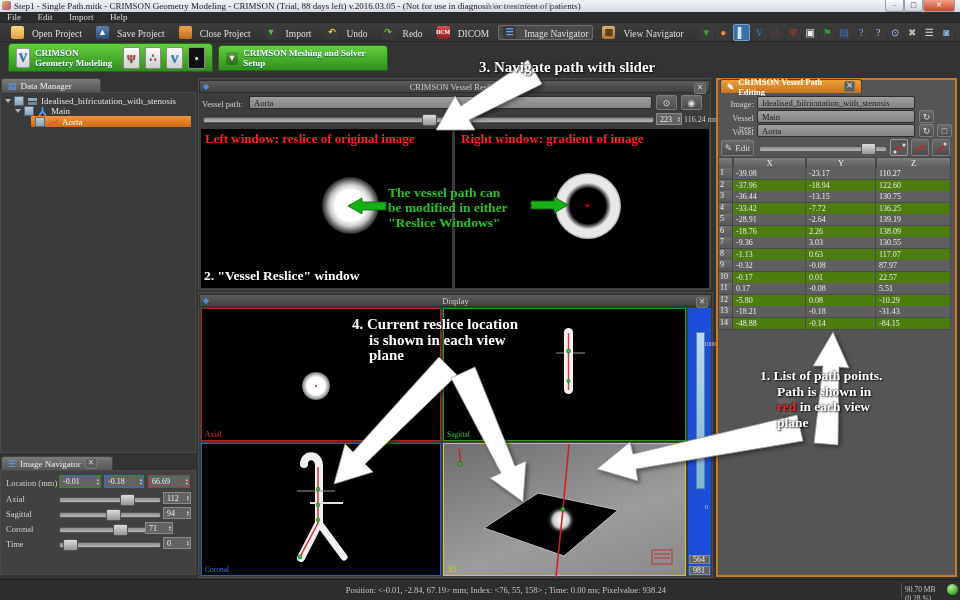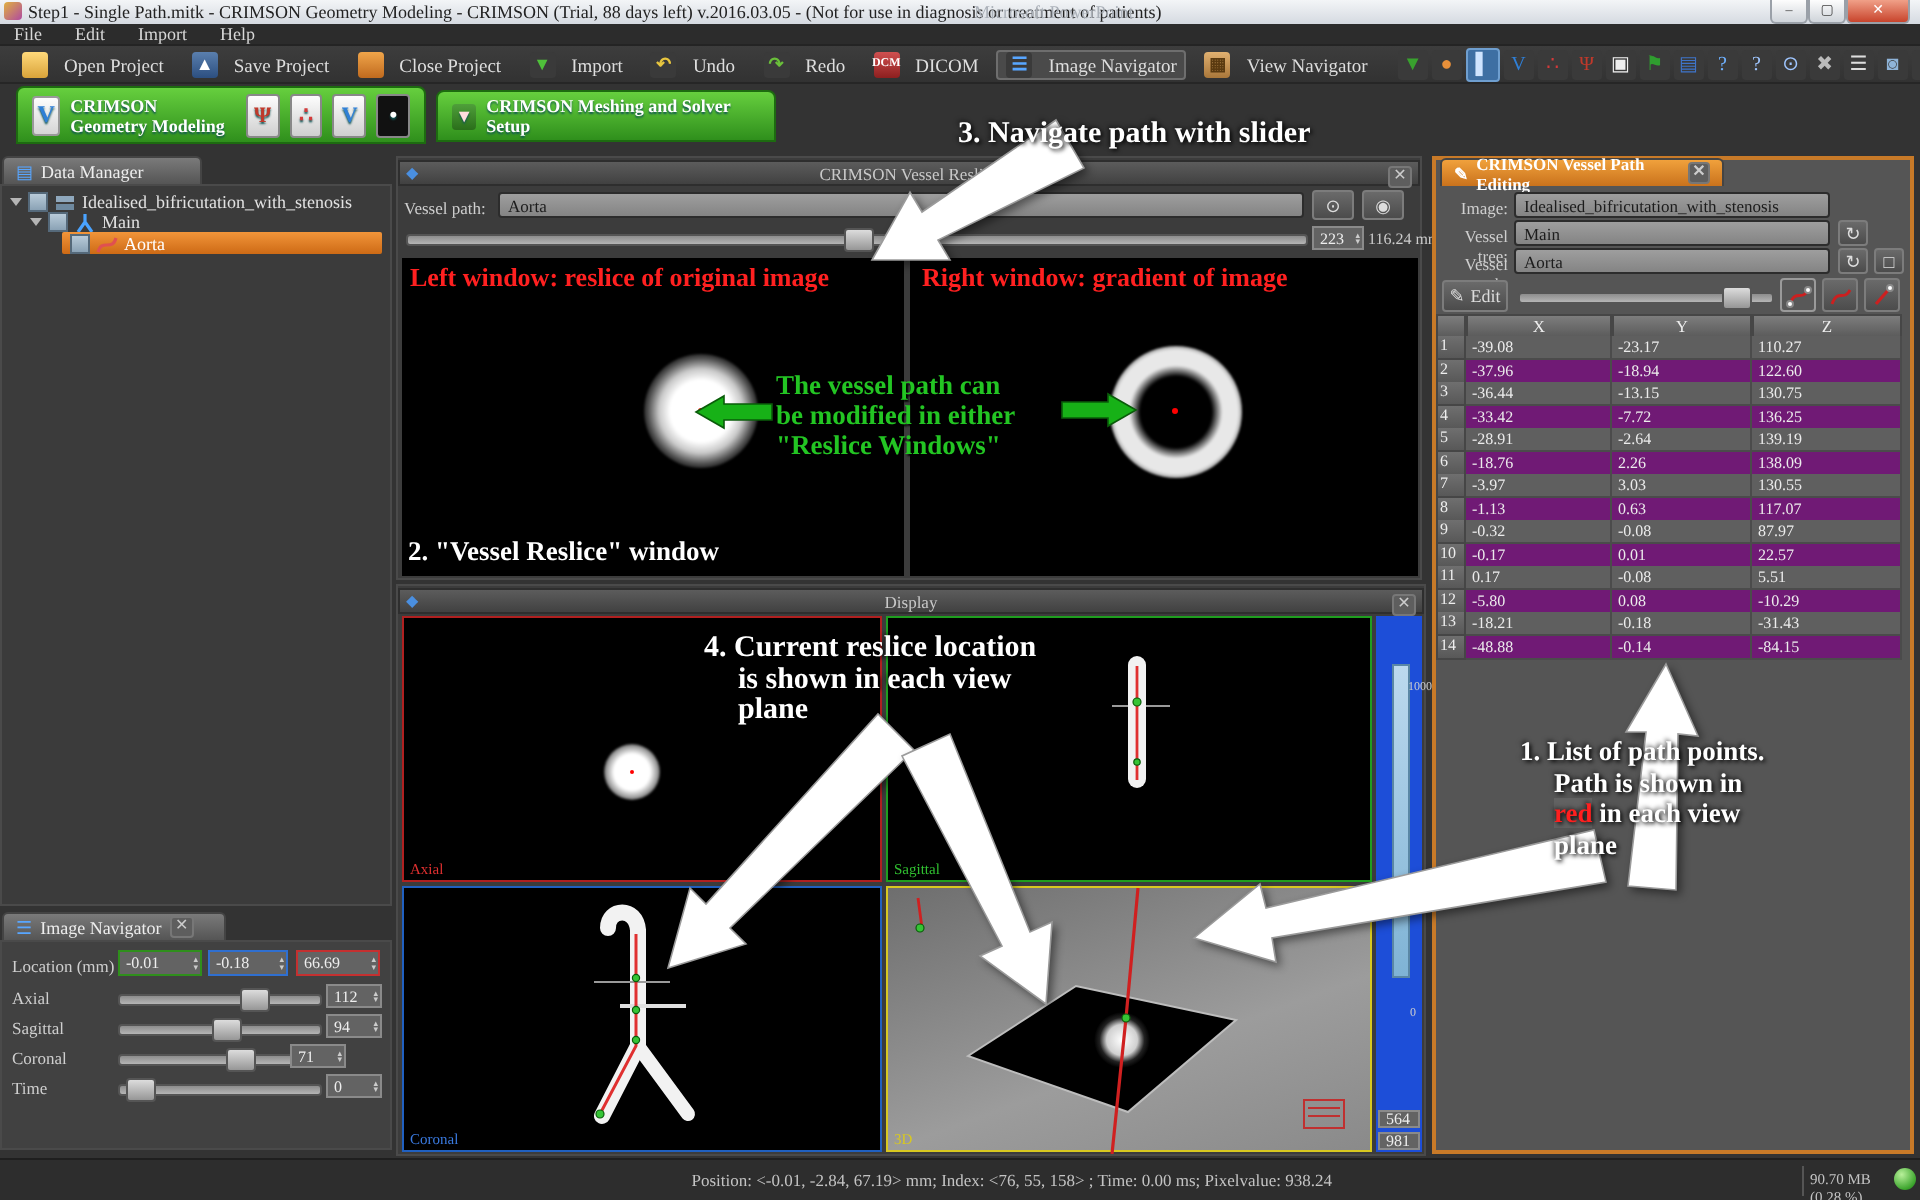--- a/index.html
+++ b/index.html
@@ -59,21 +59,21 @@
   .slider-track{position:absolute;height:4px;background:linear-gradient(#8d8d8d,#b5b5b5);border:1px solid #555;border-radius:2px}
   .slider-handle{position:absolute;top:-4px;width:13px;height:10px;background:linear-gradient(#dcdcdc,#969696);border:1px solid #555;border-radius:2px}
   .spin{position:absolute;background:#636363;border:1px solid #8a8a8a;color:#eee;font-size:8px;display:flex;align-items:center;box-sizing:border-box;padding-left:3px}
   .spin .arr{margin-left:auto;display:flex;flex-direction:column;font-size:4.5px;line-height:3.5px;color:#ccc;padding-right:1px}
   
   .tgrid{display:grid;grid-template-columns:15px 73px 70px 75px}
   .thc{background:linear-gradient(#7d7d7d,#5c5c5c);border:1px solid #464646;color:#eee;font-size:8.5px;text-align:center;line-height:10px}
   .trow{display:grid;grid-template-columns:15px 73px 70px 75px;height:11.5px}
   .tnum{background:linear-gradient(#6f6f6f,#585858);border:1px solid #464646;border-top:none;font-size:8px;color:#eee;padding-left:1px;line-height:10px}
   .tcell{background:#5f5f5f;border-right:1px solid #4b4b4b;border-bottom:1px solid #4b4b4b;font-size:8px;color:#ececec;padding-left:3px;line-height:11px}
-  .trow.alt .tcell{background:#701a75}
+  .trow.alt .tcell{background:#4d7c0f}
   
   .view{position:absolute;background:#000;box-sizing:border-box}
   .view-label{position:absolute;left:3px;bottom:1px;font-size:7.5px}
   .blob{position:absolute;border-radius:50%}
   .reddot{position:absolute;width:3px;height:3px;background:#f00;border-radius:50%}
   
   .ann-white{position:absolute;font-weight:bold;color:#fff;font-size:14px;line-height:16px;
              text-shadow:1px 1px 2px rgba(0,0,0,.9),-1px -1px 2px rgba(0,0,0,.5);z-index:60;white-space:nowrap}
   .ann-red{position:absolute;font-weight:bold;color:#ff2020;font-size:13px;
            text-shadow:1px 1px 1px #000,-1px 1px 1px #000,0 0 3px #000;z-index:60;white-space:nowrap}
@@ -463,21 +463,21 @@
         <div class="tcell">139.19</div>
       </div>
       <div class="trow alt">
         <div class="tnum">6</div>
         <div class="tcell">-18.76</div>
         <div class="tcell">2.26</div>
         <div class="tcell">138.09</div>
       </div>
       <div class="trow">
         <div class="tnum">7</div>
-        <div class="tcell">-3.97</div>
+        <div class="tcell">-9.36</div>
         <div class="tcell">3.03</div>
         <div class="tcell">130.55</div>
       </div>
       <div class="trow alt">
         <div class="tnum">8</div>
         <div class="tcell">-1.13</div>
         <div class="tcell">0.63</div>
         <div class="tcell">117.07</div>
       </div>
       <div class="trow">

